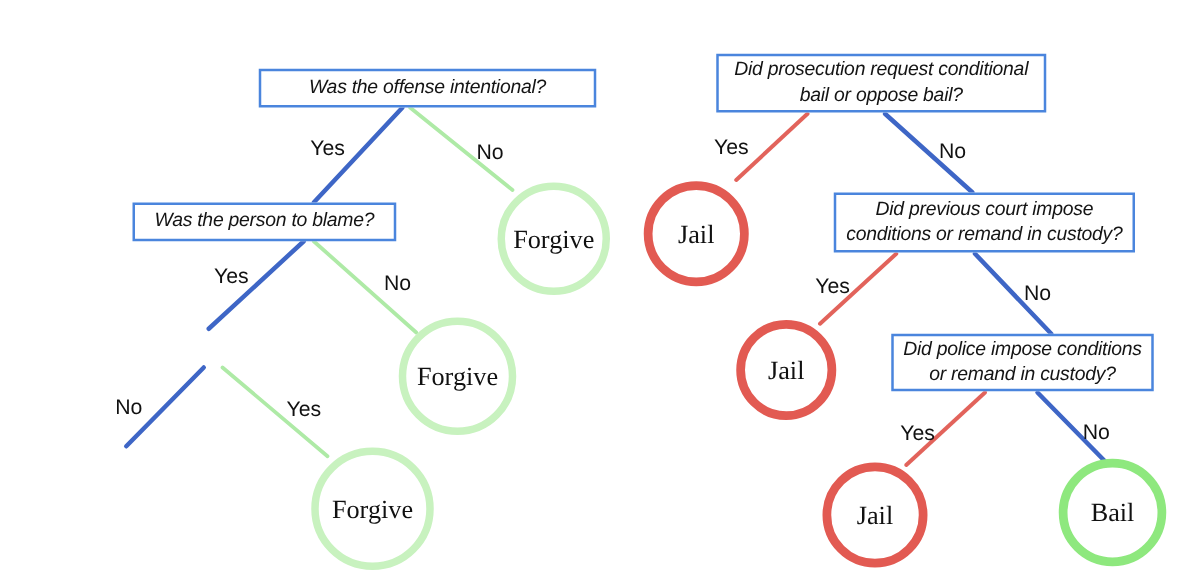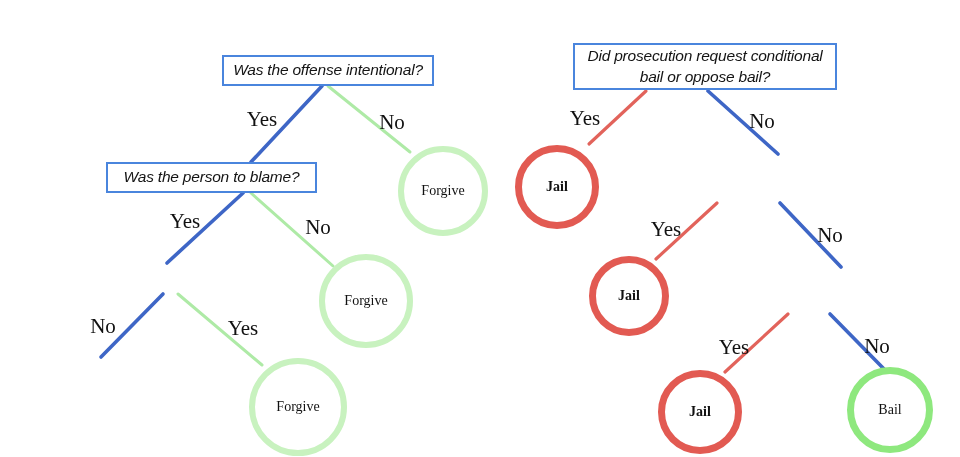--- a/index.html
+++ b/index.html
@@ -24,38 +24,38 @@
     font-style:italic;
     font-size:15.5px;
     line-height:1.3;
     letter-spacing:-0.2px;
     color:#141414;
     padding:1px 5px;
   }
   .branch-label{
     position:absolute;
     transform:translate(-50%,-50%);
-    font-family:Liberation Serif, serif;
-    font-size:21px;
+    font-family:Liberation Sans, sans-serif;
+    font-size:17px;
     color:#111111;
     white-space:nowrap;
   }
   .node{
     position:absolute;
     box-sizing:border-box;
     border-radius:50%;
     background:#ffffff;
     display:flex;align-items:center;justify-content:center;
     text-align:center;
     font-family:"Liberation Serif",serif;
-    font-size:14px;
+    font-size:21px;
     line-height:1.25;
     color:#111111;
   }
-  .node-red{border:7px solid #e25a52;font-weight:bold;}
+  .node-red{border:7px solid #e25a52;}
   .node-lightgreen{border:6px solid #c8f2bf;}
   .node-brightgreen{border:7px solid #8ee87e;}
 </style>
 </head>
 <body>
 
 <div class="canvas">
 
   <svg class="edges" viewBox="0 0 960 457">
 
@@ -67,21 +67,21 @@
     <line class="edge-green" x1="178" y1="294" x2="262" y2="365"></line>
 
     <line class="edge-red" x1="646" y1="91" x2="589" y2="144"></line>
     <line class="edge-blue" x1="708" y1="91" x2="778" y2="154"></line>
     <line class="edge-red" x1="717" y1="203" x2="656" y2="259"></line>
     <line class="edge-blue" x1="780" y1="203" x2="841" y2="267"></line>
     <line class="edge-red" x1="788" y1="314" x2="725" y2="372"></line>
     <line class="edge-blue" x1="830" y1="314" x2="884" y2="369"></line>
   </svg>
 
-  <div class="qbox" style="left:222px;top:55px;width:212px;height:31px">
+  <div class="qbox" style="left:207px;top:55px;width:270px;height:31px">
     <span>Was the offense intentional?</span>
   </div>
   <div class="qbox" style="left:106px;top:162px;width:211px;height:31px">
     <span>Was the person to blame?</span>
   </div>
 
   <span class="branch-label" style="left:262px;top:119px">Yes</span>
   <span class="branch-label" style="left:392px;top:122px">No</span>
   <span class="branch-label" style="left:185px;top:221px">Yes</span>
   <span class="branch-label" style="left:318px;top:227px">No</span>
@@ -94,20 +94,26 @@
   <div class="node node-lightgreen" style="left:319px;top:254px;width:94px;height:94px">
     <span>Forgive</span>
   </div>
   <div class="node node-lightgreen" style="left:249px;top:358px;width:98px;height:98px">
     <span>Forgive</span>
   </div>
 
   <div class="qbox" style="left:573px;top:43px;width:264px;height:47px">
     <span>Did prosecution request conditional bail or oppose bail?</span>
   </div>
+  <div class="qbox" style="left:667px;top:154px;width:241px;height:48px">
+    <span>Did previous court impose conditions or remand in custody?</span>
+  </div>
+  <div class="qbox" style="left:713px;top:267px;width:210px;height:46px">
+    <span>Did police impose conditions or remand in custody?</span>
+  </div>
 
   <span class="branch-label" style="left:585px;top:118px">Yes</span>
   <span class="branch-label" style="left:762px;top:121px">No</span>
   <span class="branch-label" style="left:666px;top:229px">Yes</span>
   <span class="branch-label" style="left:830px;top:235px">No</span>
   <span class="branch-label" style="left:734px;top:347px">Yes</span>
   <span class="branch-label" style="left:877px;top:346px">No</span>
 
   <div class="node node-red" style="left:515px;top:145px;width:84px;height:84px">
     <span>Jail</span>

